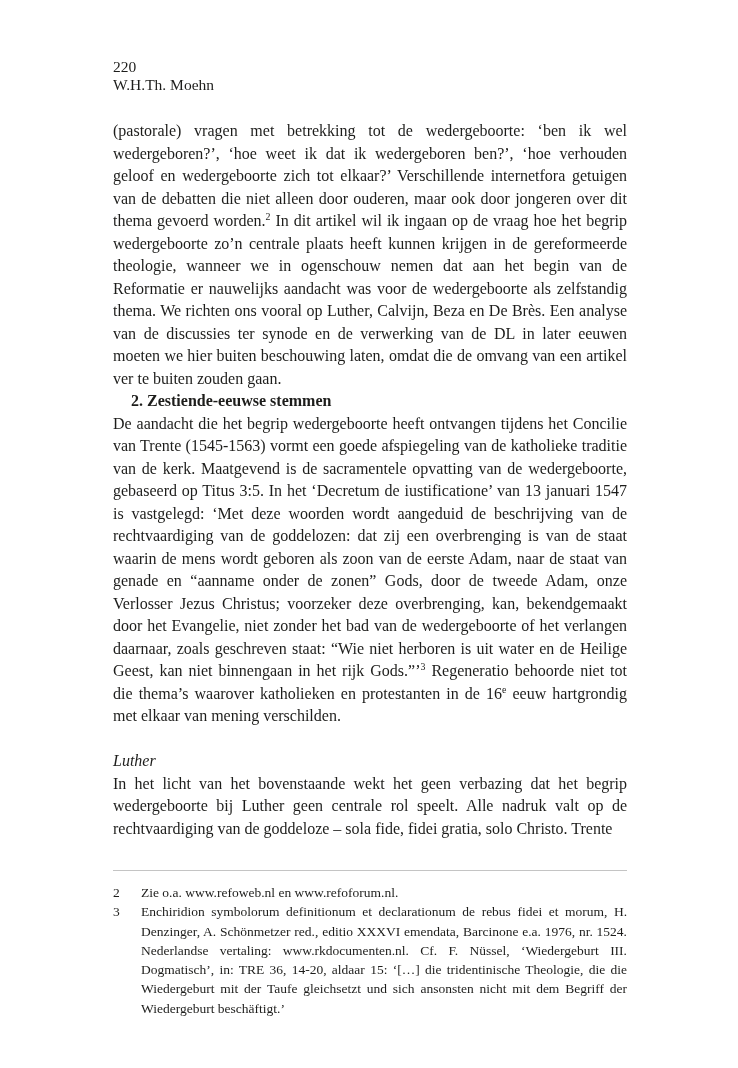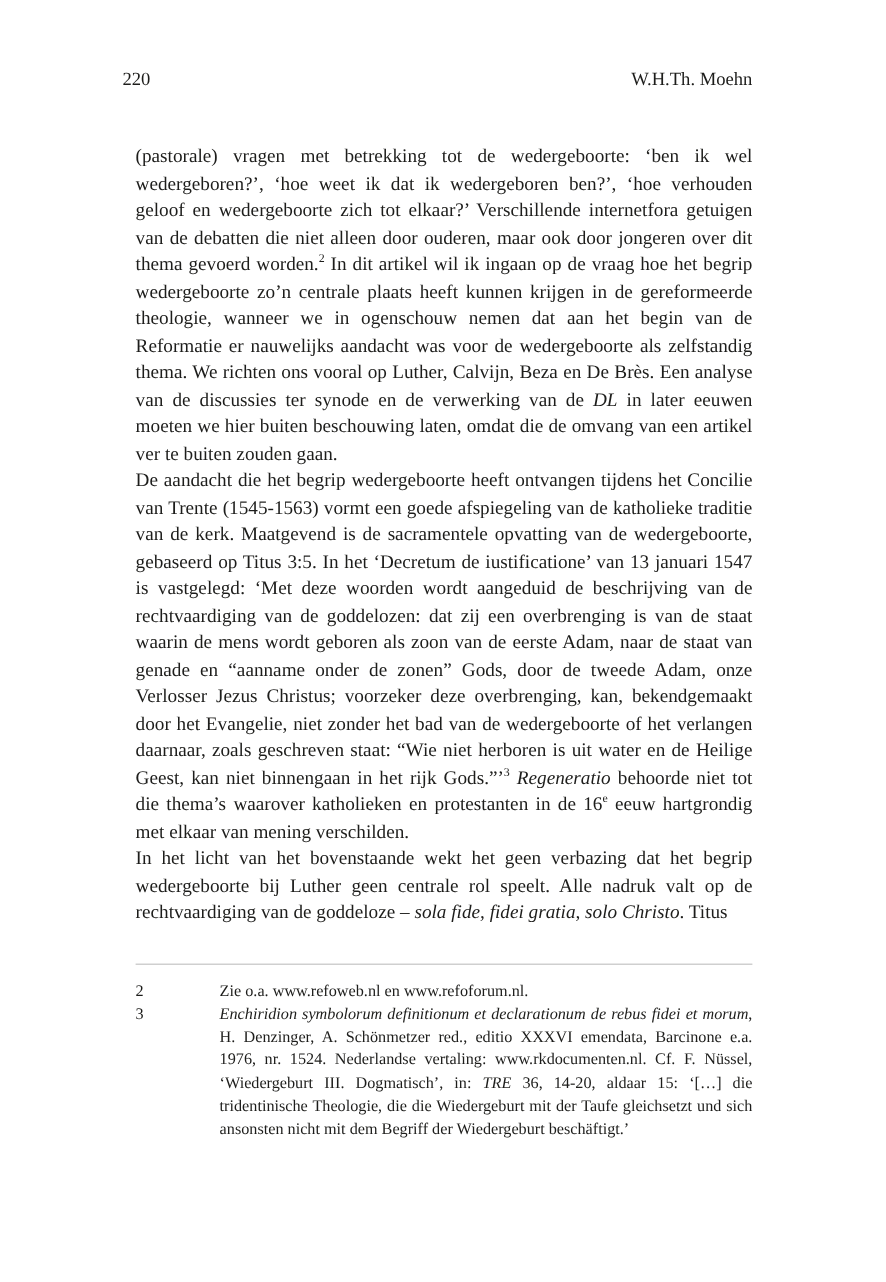--- a/index.html
+++ b/index.html
@@ -10,42 +10,43 @@
   body {
     width: 738px;
     height: 1068px;
     position: relative;
     overflow: hidden;
     font-family: "Liberation Serif", serif;
     color: #1d1d1b;
   }
   .page-header {
     position: absolute;
-    left: 102px;
+    left: 113px;
     right: 111px;
     top: 58px;
     display: flex;
     justify-content: space-between;
     align-items: baseline;
     font-size: 15.5px;
+    flex-direction: column;
   }
   .running-head { }
   .article {
     position: absolute;
     left: 113px;
     width: 514px;
     top: 120px;
     font-size: 16px;
     line-height: 22.5px;
     text-align: justify;
     hyphens: auto;
     -webkit-hyphens: auto;
   }
   .article p { margin: 0; }
-  .italic { font-style: italic; }
+  .italic { }
   .section-heading {
     font-weight: bold;
     padding-left: 18px;
     text-align: left;
   }
   .subsection-heading {
     font-style: italic;
     margin-top: 22.5px !important;
     text-align: left;
   }
@@ -62,39 +63,41 @@
   }
   .footnotes {
     font-size: 13.5px;
     line-height: 19.3px;
     text-align: justify;
   }
   .fn { display: flex; }
   .fn-marker {
     flex: 0 0 28px;
   }
-  .fn-text { flex: 1 1 auto; margin-left: 42px; }
+  .fn-text { flex: 1 1 auto; }
 </style>
 </head>
 <body>
 
 <div class="page-header">
   <span>220</span>
   <span class="running-head">W.H.Th. Moehn</span>
 </div>
 
 <div class="article">
 
   <p><span>(pastorale) vragen met betrekking tot de wedergeboorte: ‘ben ik wel wedergeboren?’, ‘hoe weet ik dat ik wedergeboren ben?’, ‘hoe verhouden geloof en wedergeboorte zich tot elkaar?’ Verschillende internetfora getuigen van de debatten die niet alleen door ouderen, maar ook door jongeren over dit thema gevoerd worden.</span><sup>2</sup><span> In dit artikel wil ik ingaan op de vraag hoe het begrip wedergeboorte zo’n centrale plaats heeft kunnen krijgen in de gereformeerde theologie, wanneer we in ogenschouw nemen dat aan het begin van de Reformatie er nauwelijks aandacht was voor de wedergeboorte als zelfstandig thema. We richten ons vooral op Luther, Calvijn, Beza en De Brès. Een analyse van de discussies ter synode en de verwerking van de </span><span class="italic">DL</span><span> in later eeuwen moeten we hier buiten beschouwing laten, omdat die de omvang van een artikel ver te buiten zouden gaan.</span></p>
 
+  <p class="section-heading">2. Zestiende-eeuwse stemmen</p>
 
   <p><span>De aandacht die het begrip wedergeboorte heeft ontvangen tijdens het Concilie van Trente (1545-1563) vormt een goede afspiegeling van de katholieke traditie van de kerk. Maatgevend is de sacramentele opvatting van de wedergeboorte, gebaseerd op Titus 3:5. In het ‘Decretum de iustificatione’ van 13 januari 1547 is vastgelegd: ‘Met deze woorden wordt aangeduid de beschrijving van de rechtvaardiging van de goddelozen: dat zij een overbrenging is van de staat waarin de mens wordt geboren als zoon van de eerste Adam, naar de staat van genade en “aanname onder de zonen” Gods, door de tweede Adam, onze Verlosser Jezus Christus; voorzeker deze overbrenging, kan, bekendgemaakt door het Evangelie, niet zonder het bad van de wedergeboorte of het verlangen daarnaar, zoals geschreven staat: “Wie niet herboren is uit water en de Heilige Geest, kan niet binnengaan in het rijk Gods.”’</span><sup>3</sup><span class="italic"> Regeneratio</span><span> behoorde niet tot die thema’s waarover katholieken en protestanten in de 16</span><sup>e</sup><span> eeuw hartgrondig met elkaar van mening verschilden.</span></p>
 
+  <p class="subsection-heading">Luther</p>
 
-  <p><span>In het licht van het bovenstaande wekt het geen verbazing dat het begrip wedergeboorte bij Luther geen centrale rol speelt. Alle nadruk valt op de rechtvaardiging van de goddeloze – </span><span class="italic">sola fide, fidei gratia, solo Christo</span><span>. Titus</span></p>
+  <p><span>In het licht van het bovenstaande wekt het geen verbazing dat het begrip wedergeboorte bij Luther geen centrale rol speelt. Alle nadruk valt op de rechtvaardiging van de goddeloze – </span><span class="italic">sola fide, fidei gratia, solo Christo</span><span>. Trente</span></p>
 
   <hr class="fnrule">
 
   <div class="footnotes">
     <div class="fn">
       <span class="fn-marker">2</span>
       <span class="fn-text">Zie o.a. www.refoweb.nl en www.refoforum.nl.</span>
     </div>
     <div class="fn">
       <span class="fn-marker">3</span>

